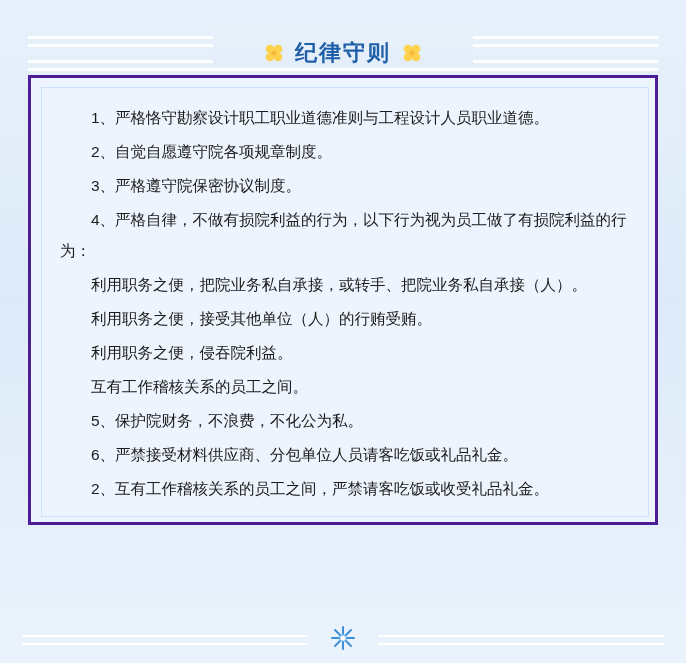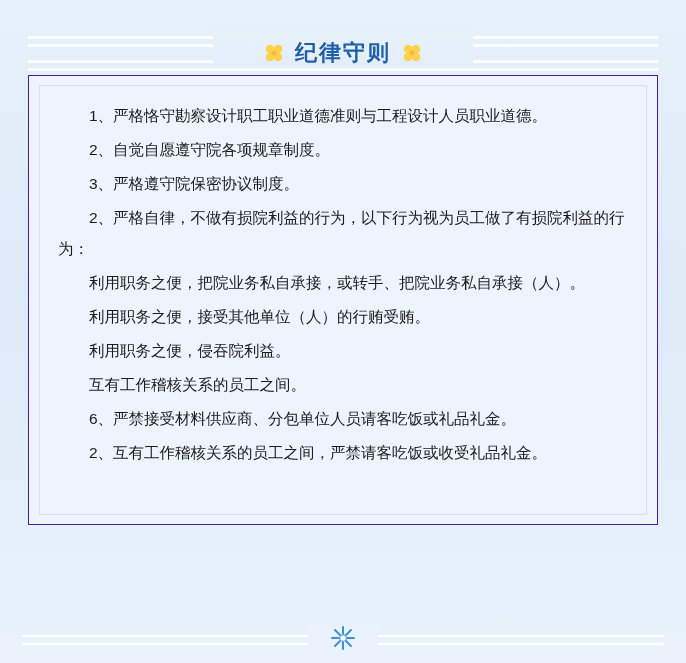--- a/index.html
+++ b/index.html
@@ -80,21 +80,21 @@
   .flower svg { display: block; }
 
   
   .card {
     position: absolute;
     left: 28px;
     top: 75px;
     width: 630px;
     height: 450px;
     background: #edf4fd;
-    border: 1px solid #4c1d95;
+    border: 3px solid #4c1d95;
     box-sizing: border-box;
   }
   .card-inner {
     position: absolute;
     left: 10px;
     top: 9px;
     width: 608px;
     height: 430px;
     border: 1px solid #cfe2fb;
     box-sizing: border-box;
@@ -188,25 +188,26 @@
         </svg>
       </span>
     </div>
   </div>
 
   <div class="card">
     <div class="card-inner">
       <p class="para">1、严格恪守勘察设计职工职业道德准则与工程设计人员职业道德。</p>
       <p class="para">2、自觉自愿遵守院各项规章制度。</p>
       <p class="para">3、严格遵守院保密协议制度。</p>
-      <p class="para wrap">2、严格自律，不做有损院利益的行为，以下行为视为员工做了有损院利益的行为：</p>
+      <p class="para wrap">4、严格自律，不做有损院利益的行为，以下行为视为员工做了有损院利益的行为：</p>
       <p class="para sub">利用职务之便，把院业务私自承接，或转手、把院业务私自承接（人）。</p>
       <p class="para sub">利用职务之便，接受其他单位（人）的行贿受贿。</p>
       <p class="para sub">利用职务之便，侵吞院利益。</p>
       <p class="para sub">互有工作稽核关系的员工之间。</p>
+      <p class="para">5、保护院财务，不浪费，不化公为私。</p>
       <p class="para">6、严禁接受材料供应商、分包单位人员请客吃饭或礼品礼金。</p>
       <p class="para">2、互有工作稽核关系的员工之间，严禁请客吃饭或收受礼品礼金。</p>
     </div>
   </div>
 
   <div class="footer">
     <div class="footer-rule f1"></div>
     <div class="footer-rule f2"></div>
     <div class="footer-mask"></div>
     <div class="snow">

